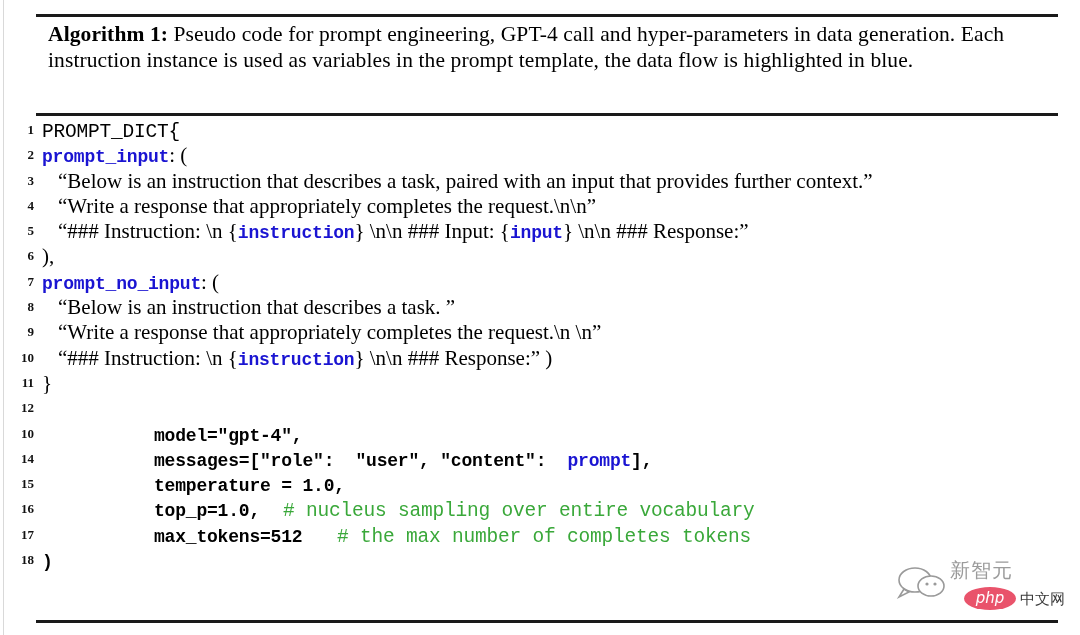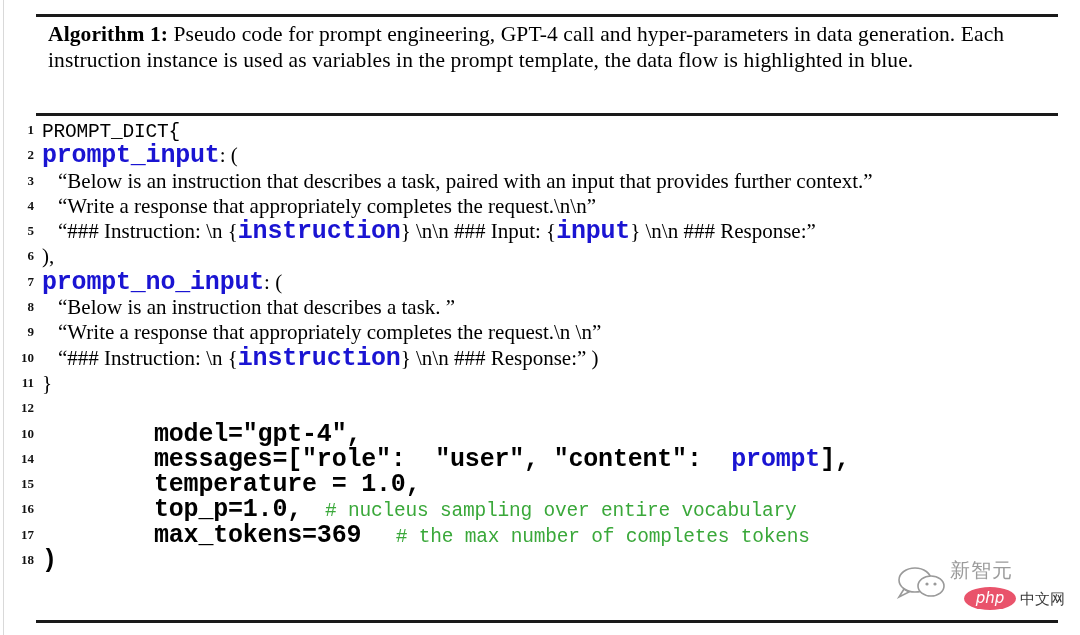--- a/index.html
+++ b/index.html
@@ -85,21 +85,21 @@
     line-height: 25.3px;
     white-space: pre;
   }
 
   
   .ind1 { left: 58px; }   
   .ind2 { left: 154px; }  
 
   
   .mono       { font-family: "Liberation Mono", monospace; font-size: 19.5px; letter-spacing: -0.2px; }
-  .mono-b     { font-family: "Liberation Mono", monospace; font-size: 25px; font-weight: bold; letter-spacing: -0.2px; }
+  .mono-b     { font-family: "Liberation Mono", monospace; font-size: 18px; font-weight: bold; letter-spacing: -0.2px; }
   .blue       { color: #1a14d2; }
   .green      { color: #3aa83a; }
   .serif      { font-family: "Liberation Serif", serif; font-size: 21px; }
   .thin       { font-family: "Liberation Mono", monospace; font-size: 19.5px; font-weight: normal; }
 
   
   .watermark {
     position: absolute;
     right: 6px;
     bottom: 22px;
@@ -215,21 +215,21 @@
       <div class="line">
         <span class="lineno">15</span>
         <span class="content ind2"><span class="mono-b">temperature = 1.0,</span></span>
       </div>
       <div class="line">
         <span class="lineno">16</span>
         <span class="content ind2"><span class="mono-b">top_p=1.0,</span><span class="mono green">  # nucleus sampling over entire vocabulary</span></span>
       </div>
       <div class="line">
         <span class="lineno">17</span>
-        <span class="content ind2"><span class="mono-b">max_tokens=369</span><span class="mono green">   # the max number of completes tokens</span></span>
+        <span class="content ind2"><span class="mono-b">max_tokens=512</span><span class="mono green">   # the max number of completes tokens</span></span>
       </div>
       <div class="line">
         <span class="lineno">18</span>
         <span class="content"><span class="mono-b">)</span></span>
       </div>
     </div>
 
   <div class="rule rule-bottom"></div>
 
   <div class="watermark">

